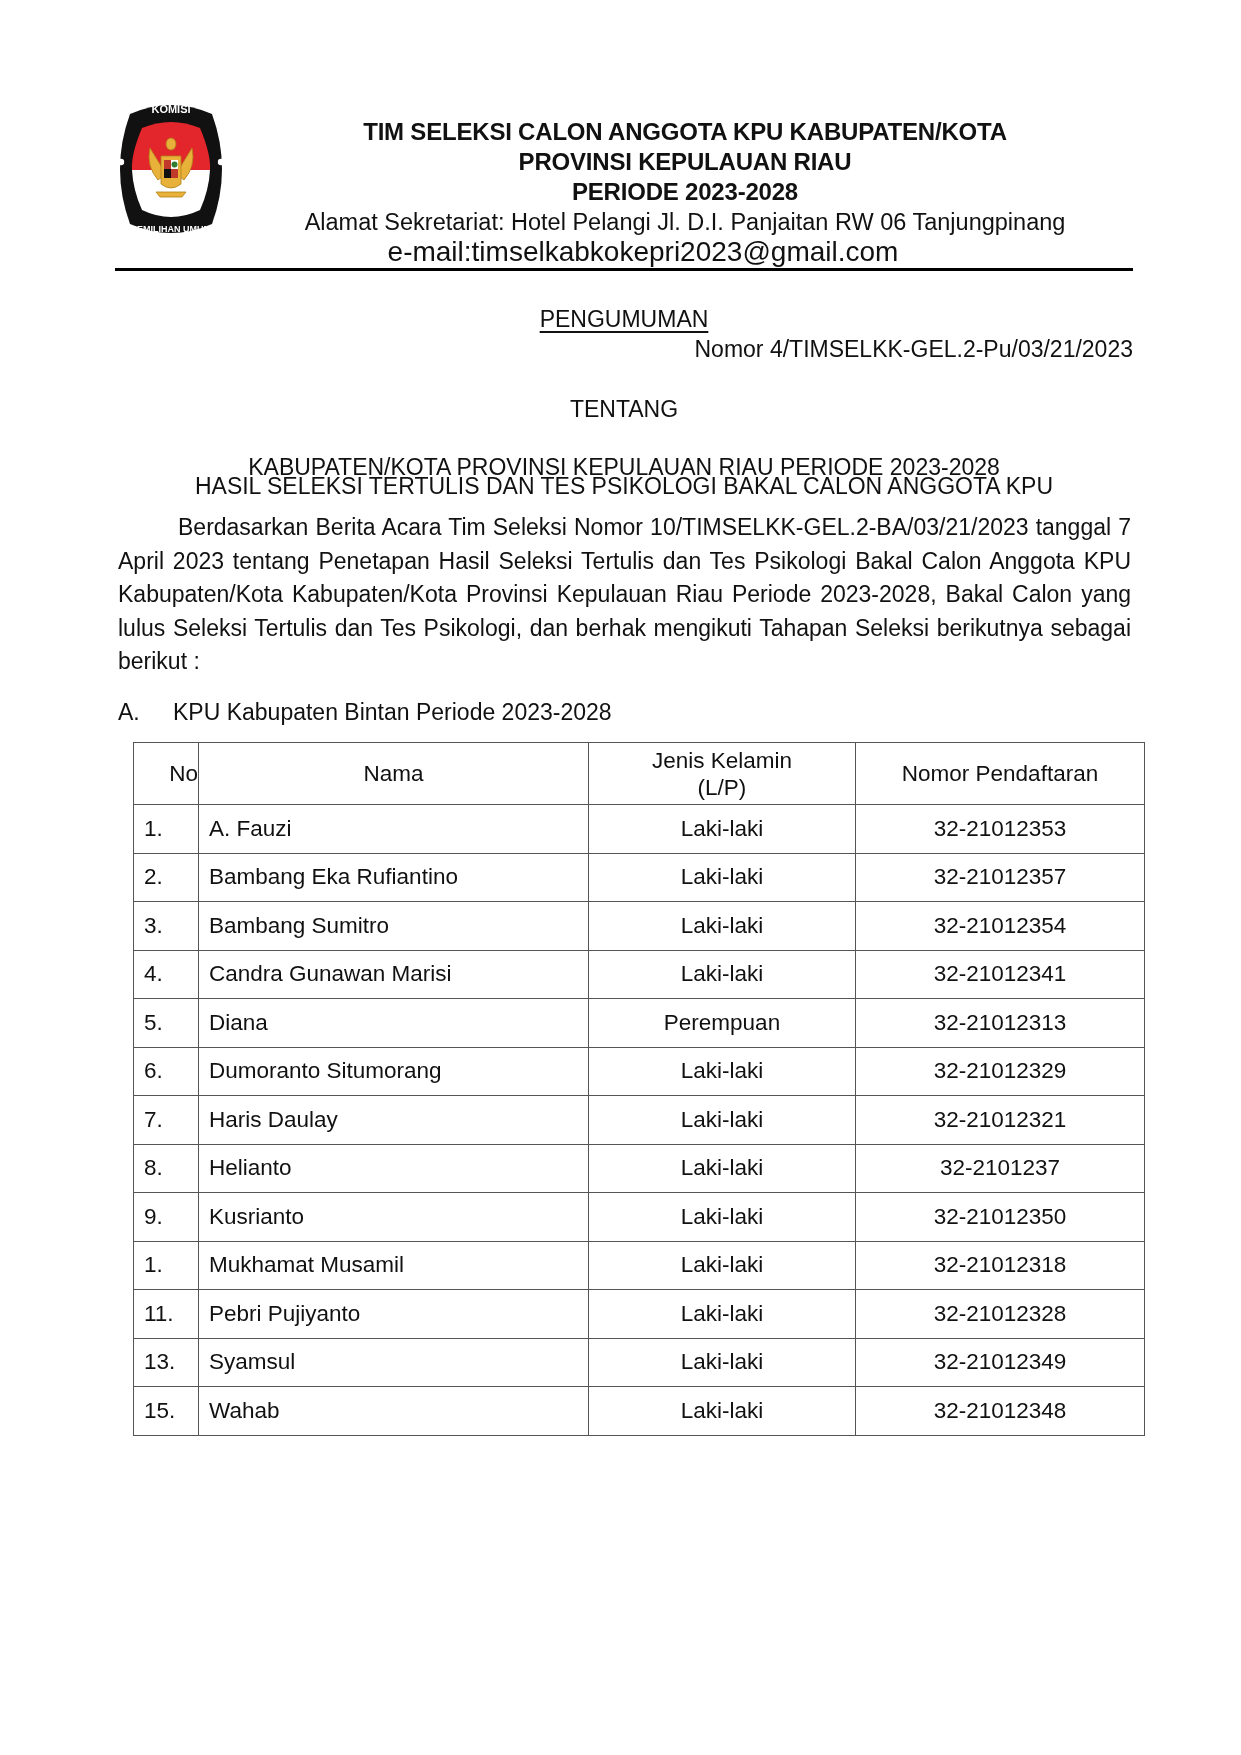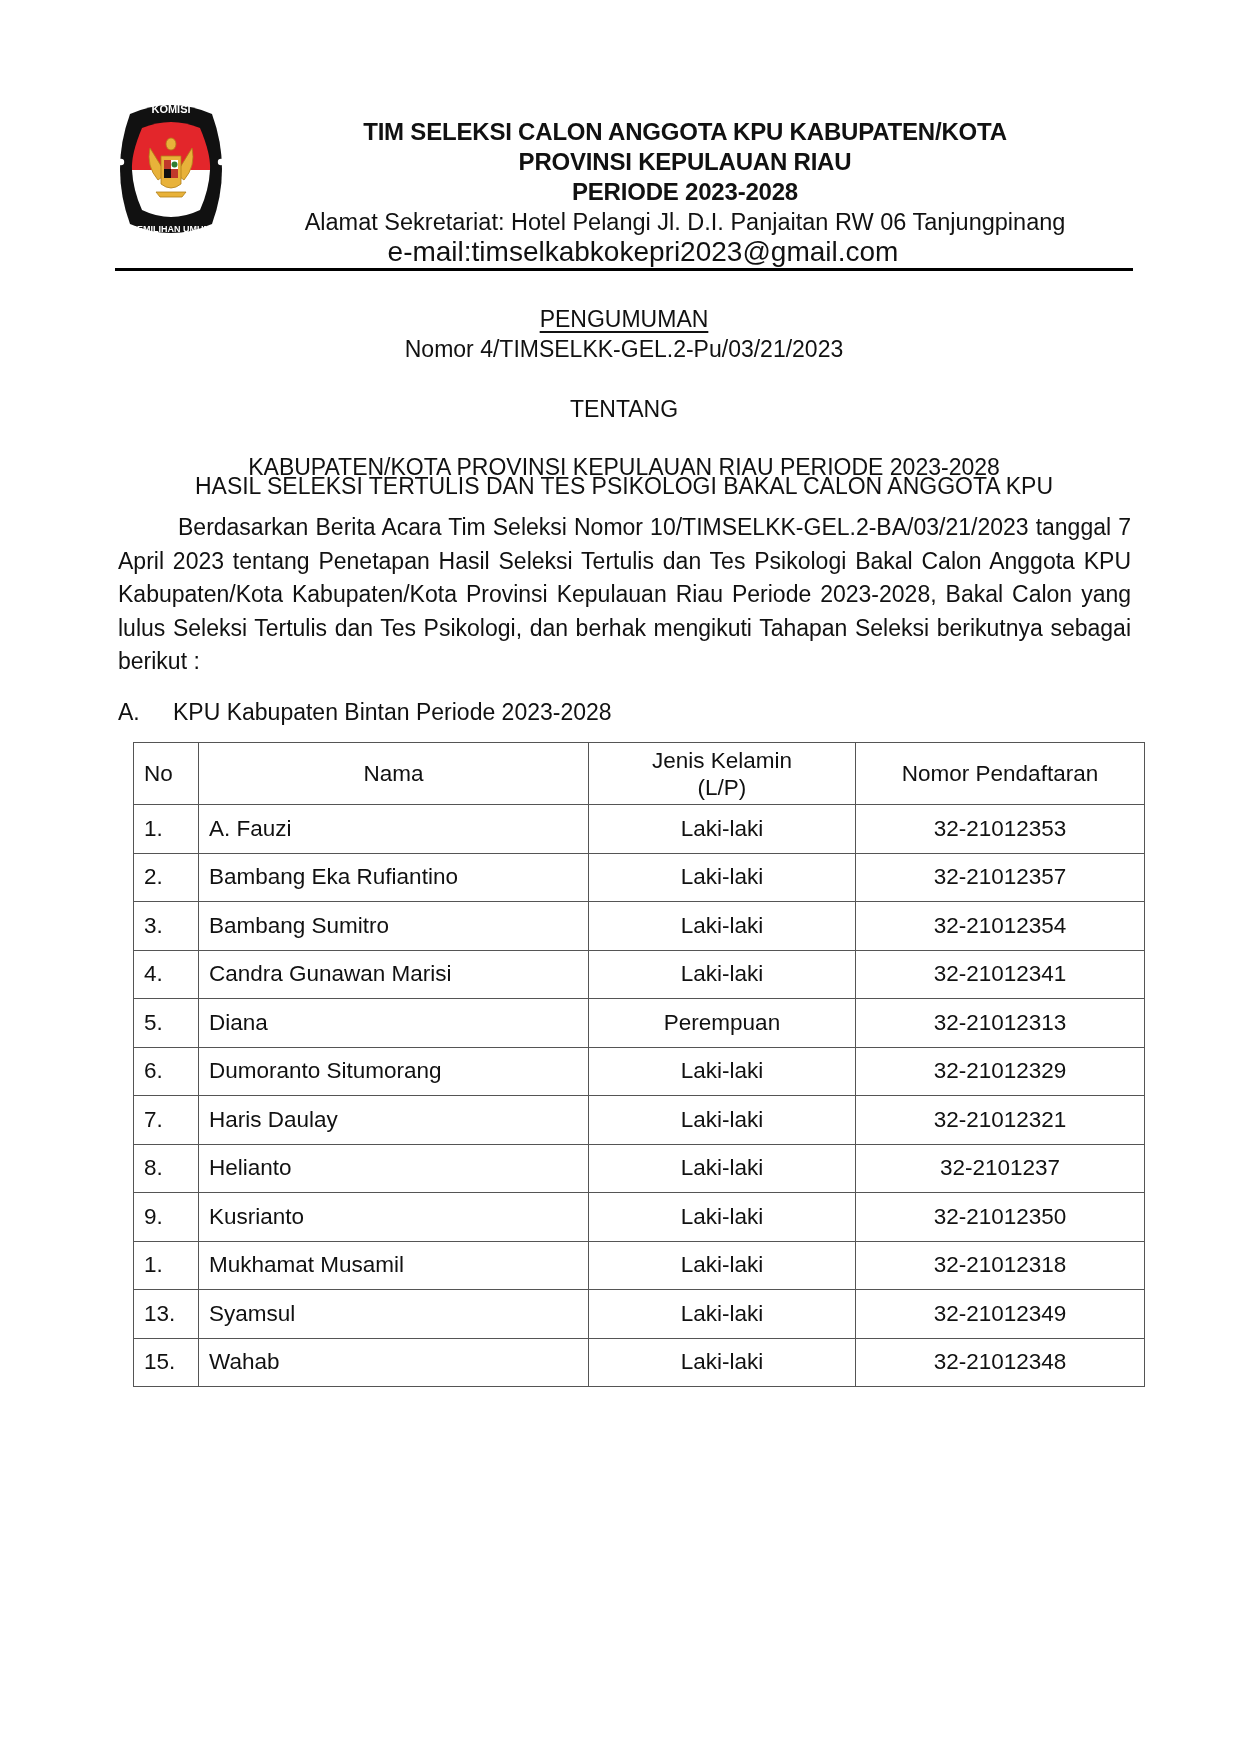--- a/index.html
+++ b/index.html
@@ -15,21 +15,21 @@
   .kop-t3 { top: 177px; }
   .kop-addr { top: 207px; font-size: 23.5px; line-height: 30px; left: 230px; width: 910px; }
   .kop-mail { top: 237px; font-size: 28px; line-height: 30px; left: 248px; width: 790px; }
   .kop-rule { position: absolute; left: 115px; top: 268px; width: 1018px; height: 3px; background: #000; }
 
   
   .center-line { position: absolute; left: 115px; width: 1018px; text-align: center; white-space: nowrap;
                  font-size: 23px; line-height: 30px; }
   .t-pengumuman { top: 304px; }
   .t-pengumuman span { text-decoration: underline; text-underline-offset: 4px; }
-  .t-nomor { top: 334px; }
+  .t-nomor { top: 334px; text-align: right; }
   .t-tentang { top: 394px; }
   .t-subj1 { top: 423px; margin-top: 48px; }
   .t-subj2 { top: 452px; }
 
   
   .para { position: absolute; left: 118px; top: 511px; width: 1013px; font-size: 23px;
           line-height: 33.6px; text-align: justify; }
   .para .indent { display: inline-block; width: 60px; }
 
   .section { position: absolute; left: 118px; top: 697px; font-size: 23px; line-height: 30px; white-space: nowrap; }
@@ -40,21 +40,21 @@
                font-size: 22.5px; table-layout: fixed; }
   table.list th, table.list td { border: 1.3px solid #555; padding: 0; }
   table.list th { font-weight: normal; height: 61px; line-height: 27px; }
   table.list td { height: 47.5px; }
   .c-no { width: 54px; text-align: left; padding-left: 10px !important; }
   .c-name { width: 389px; }
   .c-sex { width: 266px; text-align: center; }
   .c-reg { width: 288px; text-align: center; }
   td.c-name { padding-left: 10px !important; text-align: left; }
   th.c-name { text-align: center; }
-  th.c-no { text-align: left; }
+  th.c-no { text-align: right; }
 </style>
 </head>
 <body>
 
 <div class="logo">
   <svg width="118" height="138" viewBox="0 0 118 138">
 
     <path d="M18,14 Q59,-4 100,14 Q120,69 100,124 Q59,142 18,124 Q-2,69 18,14 Z" fill="#111"></path>
     <path d="M30,28 Q59,16 88,28 Q99,54 98,70 L20,70 Q19,54 30,28 Z" fill="#e3262b"></path>
     <path d="M20,70 L98,70 Q97,90 88,110 Q59,124 30,110 Q21,90 20,70 Z" fill="#fff"></path>
@@ -167,20 +167,26 @@
         <td class="c-sex">Laki-laki</td>
         <td class="c-reg">32-21012350</td>
       </tr>
       <tr>
         <td class="c-no">1.</td>
         <td class="c-name">Mukhamat Musamil</td>
         <td class="c-sex">Laki-laki</td>
         <td class="c-reg">32-21012318</td>
       </tr>
       <tr>
+        <td class="c-no">11.</td>
+        <td class="c-name">Pebri Pujiyanto</td>
+        <td class="c-sex">Laki-laki</td>
+        <td class="c-reg">32-21012328</td>
+      </tr>
+      <tr>
         <td class="c-no">13.</td>
         <td class="c-name">Syamsul</td>
         <td class="c-sex">Laki-laki</td>
         <td class="c-reg">32-21012349</td>
       </tr>
       <tr>
         <td class="c-no">15.</td>
         <td class="c-name">Wahab</td>
         <td class="c-sex">Laki-laki</td>
         <td class="c-reg">32-21012348</td>

